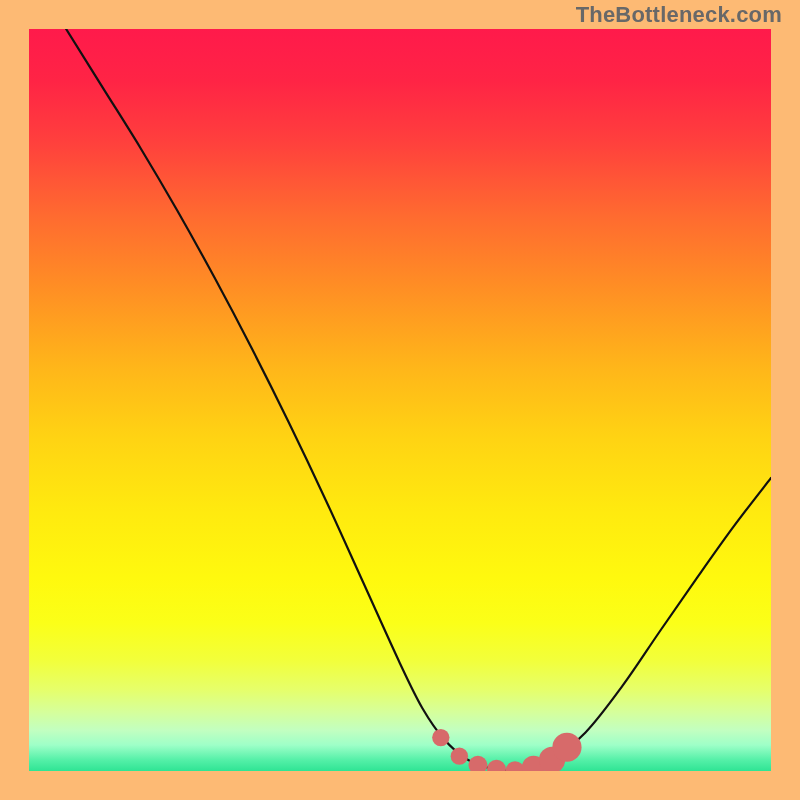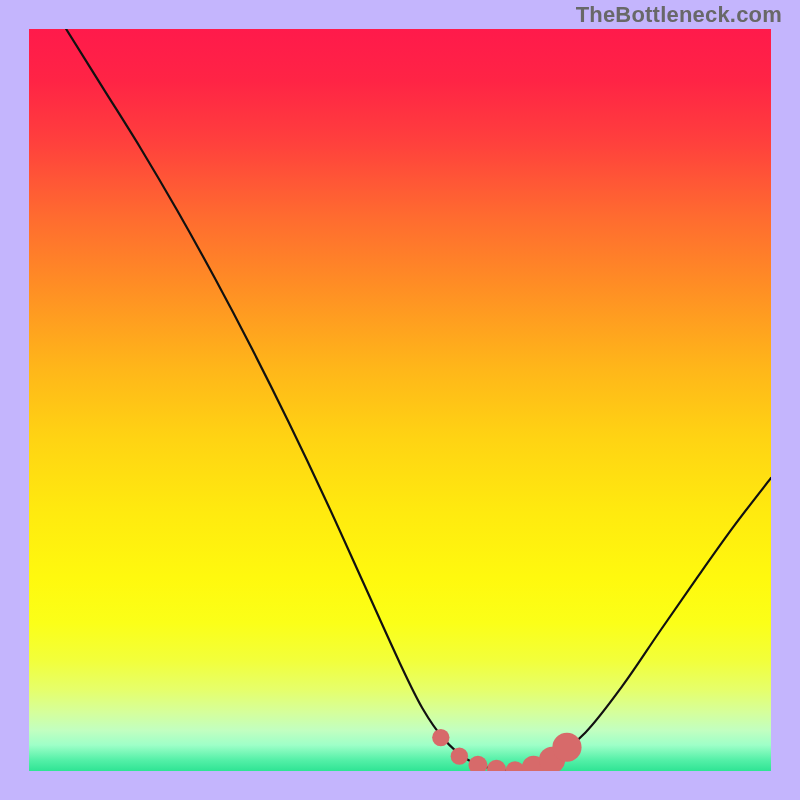--- a/index.html
+++ b/index.html
@@ -7,21 +7,21 @@
     padding: 0;
     width: 800px;
     height: 800px;
     overflow: hidden;
     background: #000;
   }
   .stage {
     position: relative;
     width: 800px;
     height: 800px;
-    background: #c4b5fd;
+    background: #fdba74;
   }
   .watermark {
     position: absolute;
     top: 2px;
     right: 18px;
     font-family: Arial, Helvetica, sans-serif;
     font-size: 22px;
     font-weight: 600;
     color: #686868;
     letter-spacing: 0.2px;

